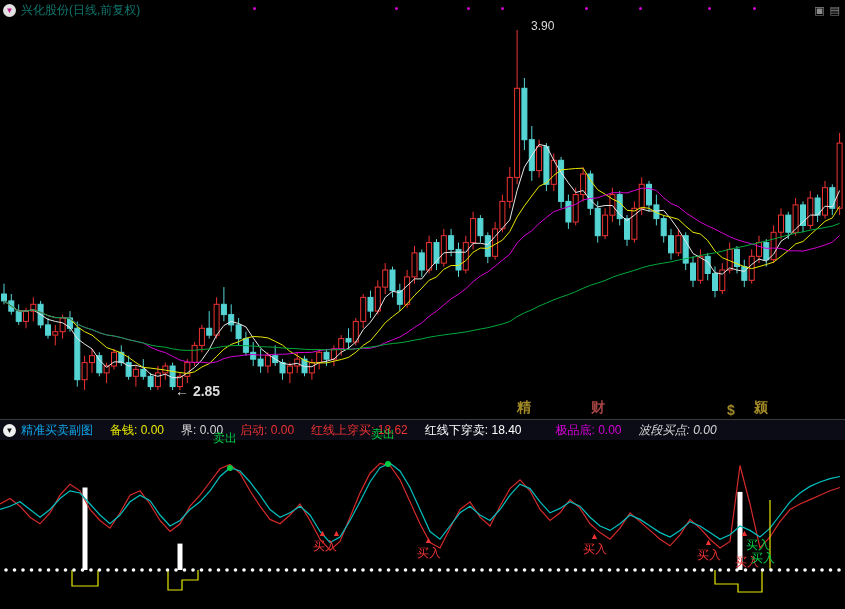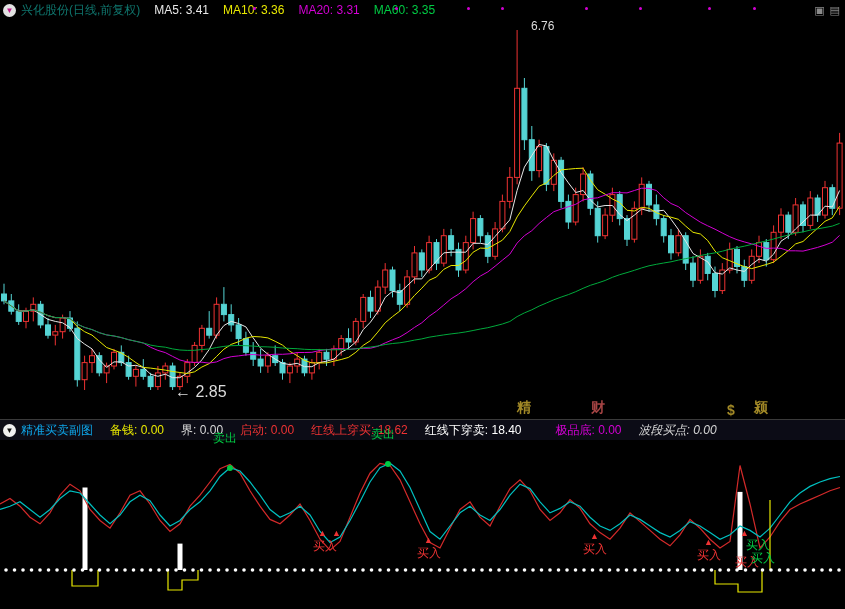--- a/index.html
+++ b/index.html
@@ -20,26 +20,20 @@
   svg{display:block}
 </style>
 </head>
 <body>
 
 <div id="screen">
 
   <div class="titlebar">
     <span class="circ">▼</span>
     <span class="title-text">兴化股份(日线,前复权)</span>
-    <span id="ma-labels" style="display:flex">
-        <span style="color: rgb(232, 232, 232); margin-left: 14px;">MA5: 3.41</span>
-        <span style="color: rgb(232, 232, 0); margin-left: 14px;">MA10: 3.36</span>
-        <span style="color: rgb(212, 0, 212); margin-left: 14px;">MA20: 3.31</span>
-        <span style="color: rgb(0, 204, 68); margin-left: 14px;">MA60: 3.35</span>
-      </span>
     <span class="wins" id="win-controls">
         <span>▣</span>
         <span>▤</span>
       </span>
   </div>
 
   <div class="main-chart">
     <svg id="main-svg" width="845" height="399" viewBox="0 0 845 399">
         <line x1="4.0" y1="263.7" x2="4.0" y2="284.3" stroke="#55d4d4" stroke-width="1"></line>
         <rect x="1.5" y="274.0" width="5" height="6.9" fill="#55d4d4" stroke="#55d4d4" stroke-width="1"></rect>
@@ -427,15 +421,15 @@
     <span class="abs" style="left: 424px; top: 536px; color: rgb(238, 51, 51); font-size: 9px;">▲</span>
     <span class="abs" style="left: 417px; top: 547px; color: rgb(238, 51, 51); font-size: 12px;">买入</span>
     <span class="abs" style="left: 590px; top: 532px; color: rgb(238, 51, 51); font-size: 9px;">▲</span>
     <span class="abs" style="left: 583px; top: 543px; color: rgb(238, 51, 51); font-size: 12px;">买入</span>
     <span class="abs" style="left: 704px; top: 538px; color: rgb(238, 51, 51); font-size: 9px;">▲</span>
     <span class="abs" style="left: 697px; top: 549px; color: rgb(238, 51, 51); font-size: 12px;">买入</span>
     <span class="abs" style="left: 740px; top: 529px; color: rgb(238, 51, 51); font-size: 9px;">▲</span>
     <span class="abs" style="left: 735px; top: 556px; color: rgb(238, 51, 51); font-size: 12px;">买入</span>
     <span class="abs" style="left: 746px; top: 539px; color: rgb(0, 204, 68); font-size: 12px;">买入</span>
     <span class="abs" style="left: 751px; top: 552px; color: rgb(0, 204, 68); font-size: 12px;">买入</span>
-    <span class="abs" style="left: 531px; top: 20px; color: rgb(220, 220, 220); font-size: 12px;">6.76</span>
-    <span class="abs" style="left: 175px; top: 384px; color: rgb(220, 220, 220); font-size: 16px;">← 2.85</span>
+    <span class="abs" style="left: 531px; top: 20px; color: rgb(220, 220, 220); font-size: 12px;">3.90</span>
+    <span class="abs" style="left: 175px; top: 384px; color: rgb(220, 220, 220); font-size: 14px; font-weight: bold;">← 2.85</span>
   </div>
 
 </body></html>

